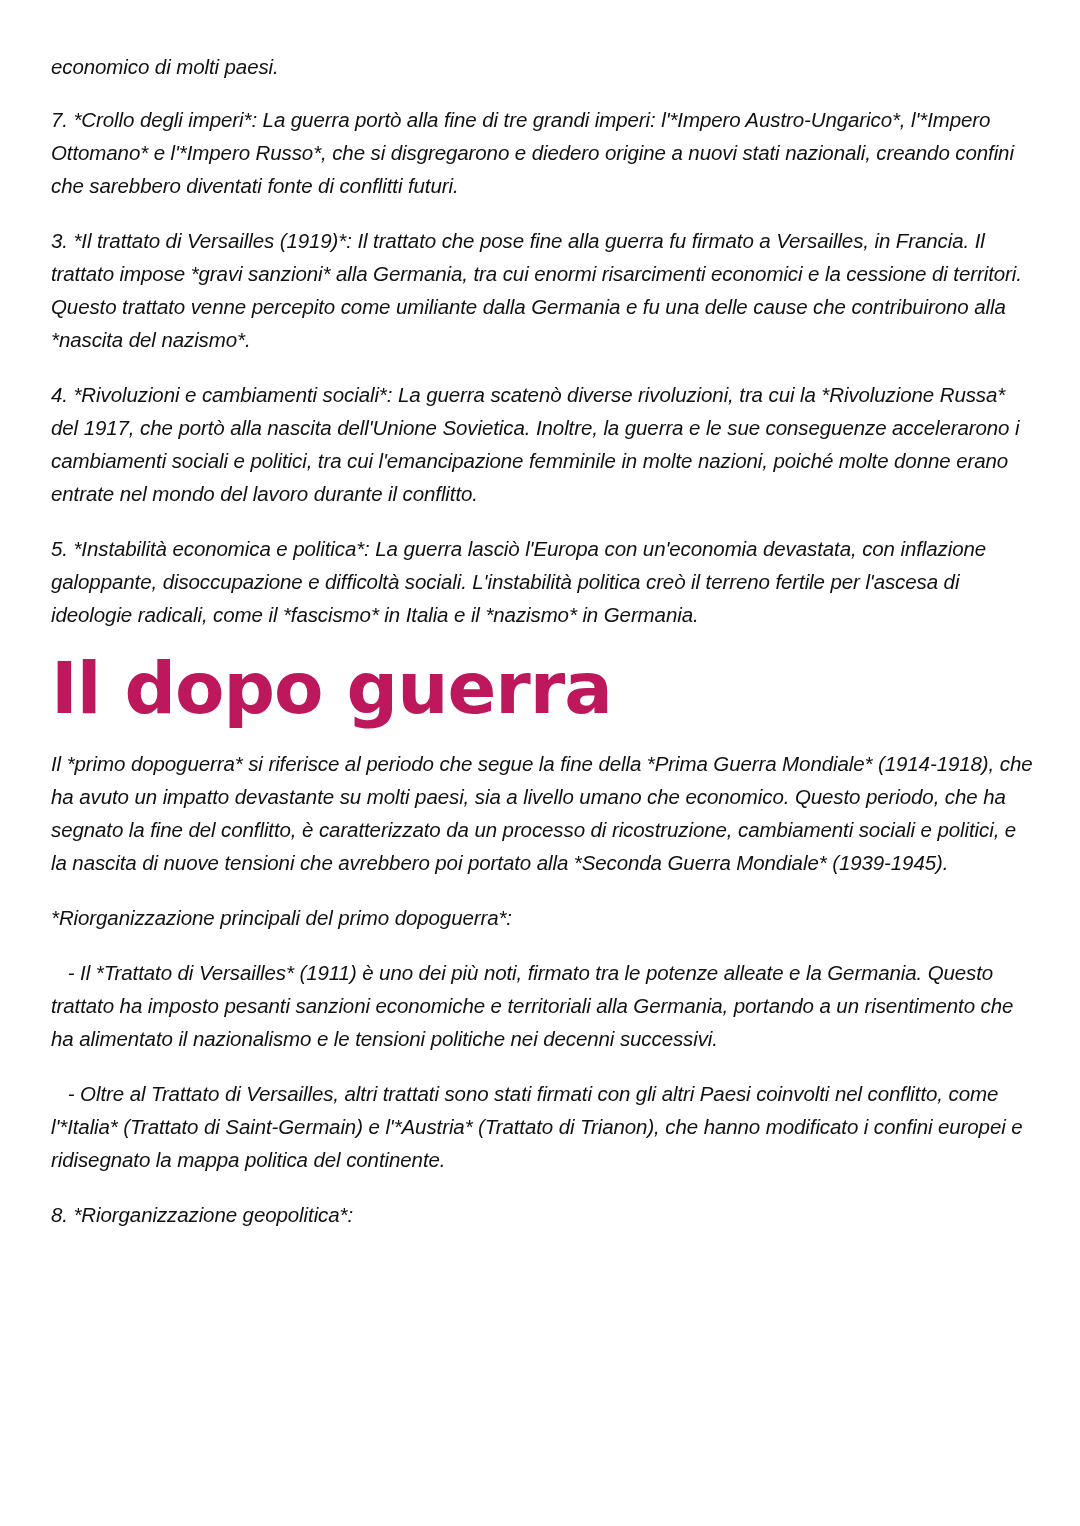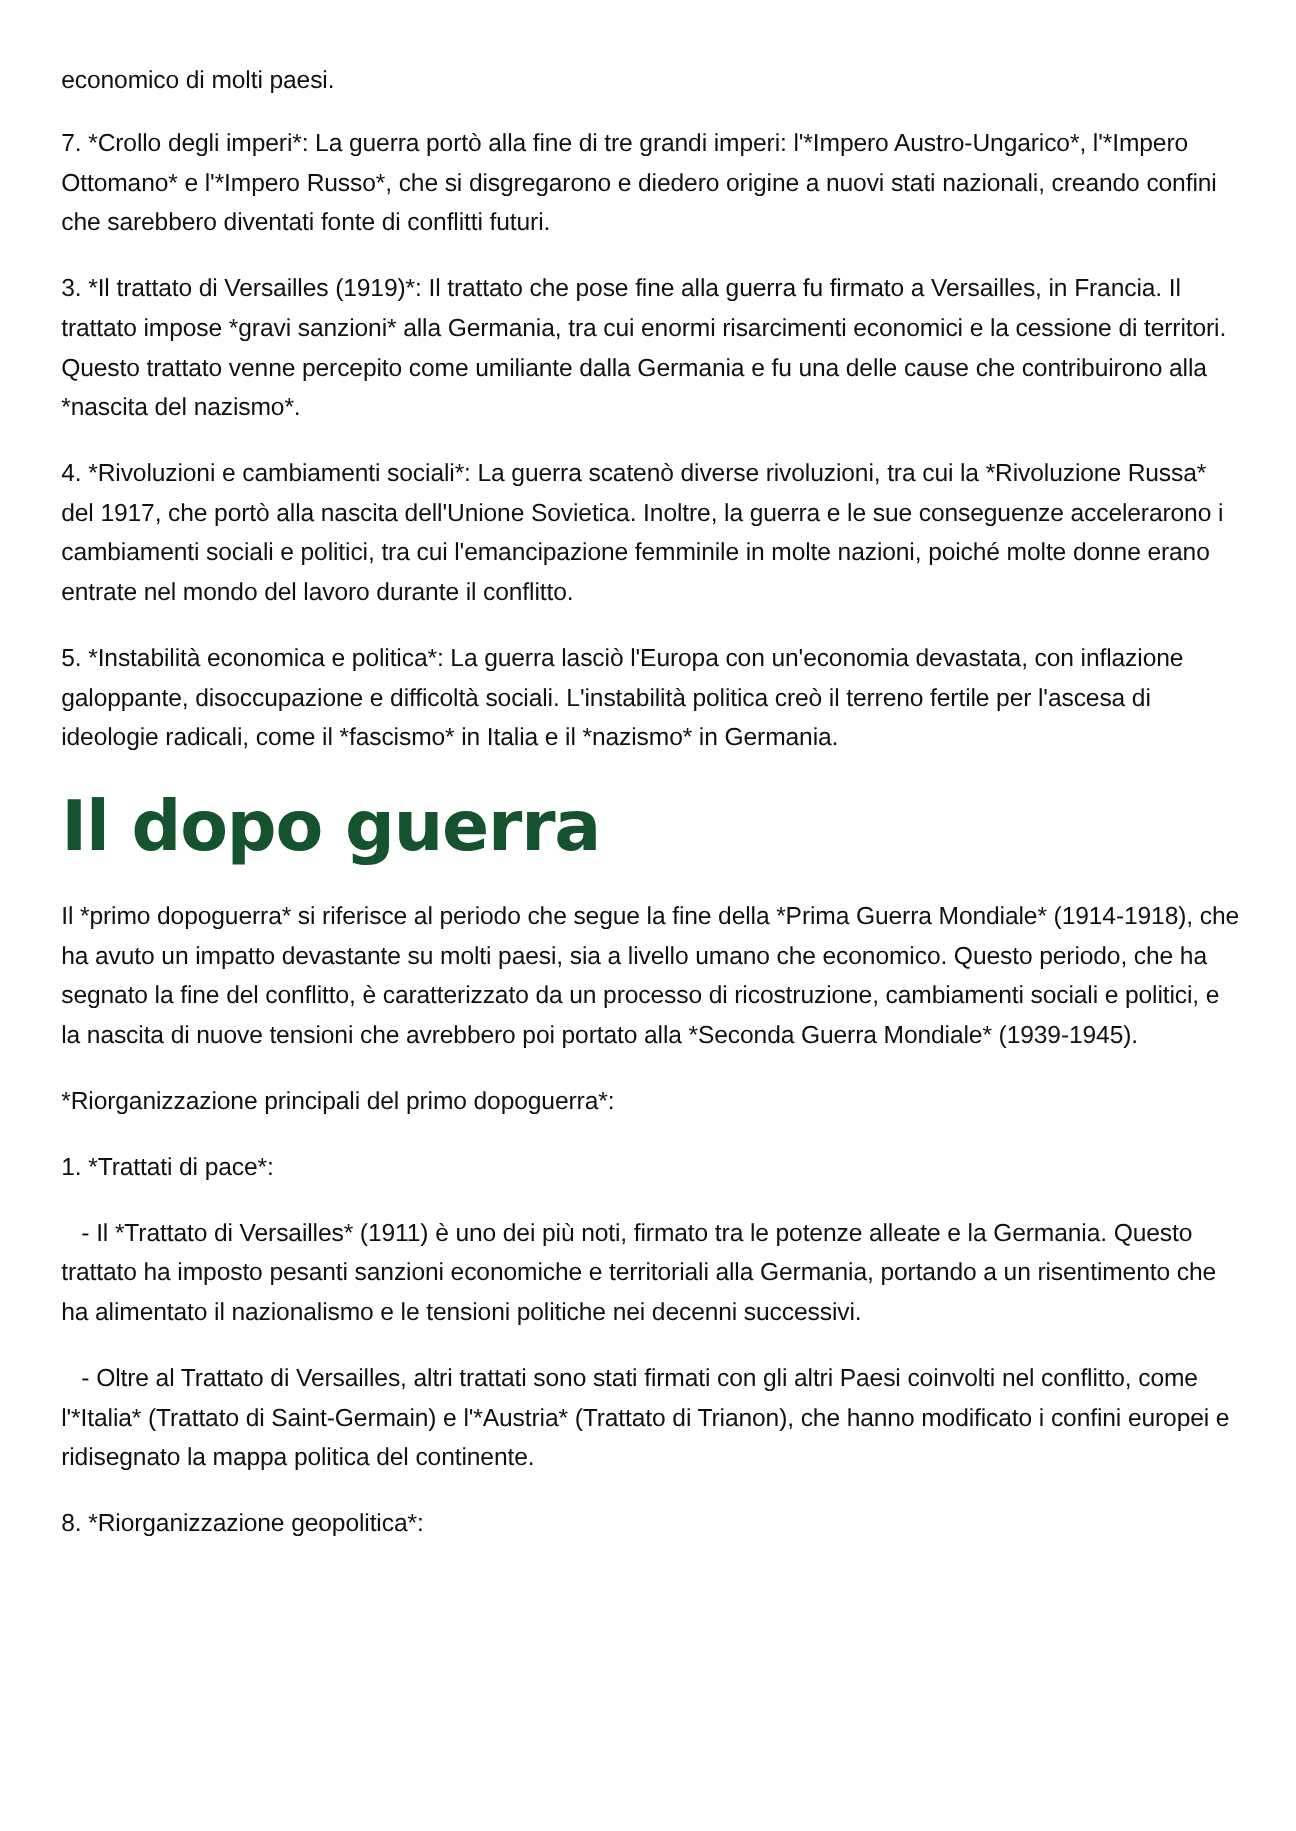--- a/index.html
+++ b/index.html
@@ -19,45 +19,45 @@
       position: absolute;
       left: 51px;
       top: 50px;
       width: 985px;
     }
     .para {
       font-size: 20.5px;
       line-height: 33px;
       margin: 0 0 22px 0;
       letter-spacing: -0.1px;
+      font-style: italic;
     }
     .para.first {
       margin-bottom: 20px;
     }
     .heading {
       font-family: "DejaVu Sans", "Liberation Sans", sans-serif;
       font-weight: bold;
-      font-size: 58px;
+      font-size: 72px;
       line-height: 70px;
       margin: 12px 0 24px 0;
-      color: #14532d;
+      color: #be185d;
       letter-spacing: -1px;
     }
   </style>
 </head>
 <body>
 
 <div class="page">
   <p class="para first">economico di molti paesi.</p>
   <p class="para">7. *Crollo degli imperi*: La guerra portò alla fine di tre grandi imperi: l'*Impero Austro-Ungarico*, l'*Impero Ottomano* e l'*Impero Russo*, che si disgregarono e diedero origine a nuovi stati nazionali, creando confini che sarebbero diventati fonte di conflitti futuri.</p>
   <p class="para">3. *Il trattato di Versailles (1919)*: Il trattato che pose fine alla guerra fu firmato a Versailles, in Francia. Il trattato impose *gravi sanzioni* alla Germania, tra cui enormi risarcimenti economici e la cessione di territori. Questo trattato venne percepito come umiliante dalla Germania e fu una delle cause che contribuirono alla *nascita del nazismo*.</p>
   <p class="para">4. *Rivoluzioni e cambiamenti sociali*: La guerra scatenò diverse rivoluzioni, tra cui la *Rivoluzione Russa* del 1917, che portò alla nascita dell'Unione Sovietica. Inoltre, la guerra e le sue conseguenze accelerarono i cambiamenti sociali e politici, tra cui l'emancipazione femminile in molte nazioni, poiché molte donne erano entrate nel mondo del lavoro durante il conflitto.</p>
   <p class="para">5. *Instabilità economica e politica*: La guerra lasciò l'Europa con un'economia devastata, con inflazione galoppante, disoccupazione e difficoltà sociali. L'instabilità politica creò il terreno fertile per l'ascesa di ideologie radicali, come il *fascismo* in Italia e il *nazismo* in Germania.</p>
 
   <h1 class="heading">Il dopo guerra</h1>
 
   <p class="para">Il *primo dopoguerra* si riferisce al periodo che segue la fine della *Prima Guerra Mondiale* (1914-1918), che ha avuto un impatto devastante su molti paesi, sia a livello umano che economico. Questo periodo, che ha segnato la fine del conflitto, è caratterizzato da un processo di ricostruzione, cambiamenti sociali e politici, e la nascita di nuove tensioni che avrebbero poi portato alla *Seconda Guerra Mondiale* (1939-1945).</p>
   <p class="para">*Riorganizzazione principali del primo dopoguerra*:</p>
-  <p class="para">1. *Trattati di pace*:</p>
   <p class="para" style="white-space: pre-wrap;">   - Il *Trattato di Versailles* (1911) è uno dei più noti, firmato tra le potenze alleate e la Germania. Questo trattato ha imposto pesanti sanzioni economiche e territoriali alla Germania, portando a un risentimento che ha alimentato il nazionalismo e le tensioni politiche nei decenni successivi.</p>
   <p class="para" style="white-space: pre-wrap;">   - Oltre al Trattato di Versailles, altri trattati sono stati firmati con gli altri Paesi coinvolti nel conflitto, come l'*Italia* (Trattato di Saint-Germain) e l'*Austria* (Trattato di Trianon), che hanno modificato i confini europei e ridisegnato la mappa politica del continente.</p>
   <p class="para">8. *Riorganizzazione geopolitica*:</p>
 </div>
 
 </body></html>

